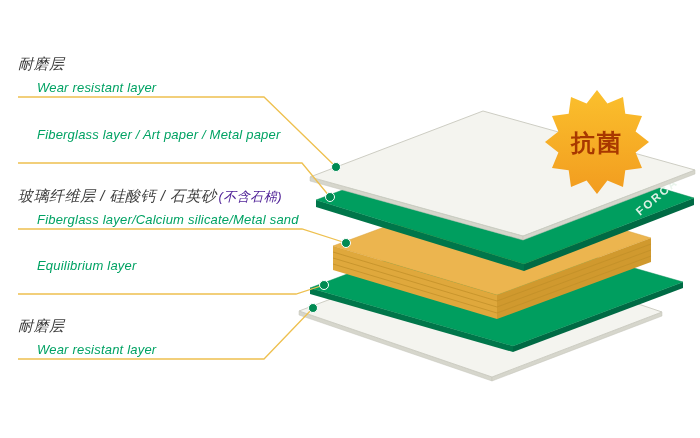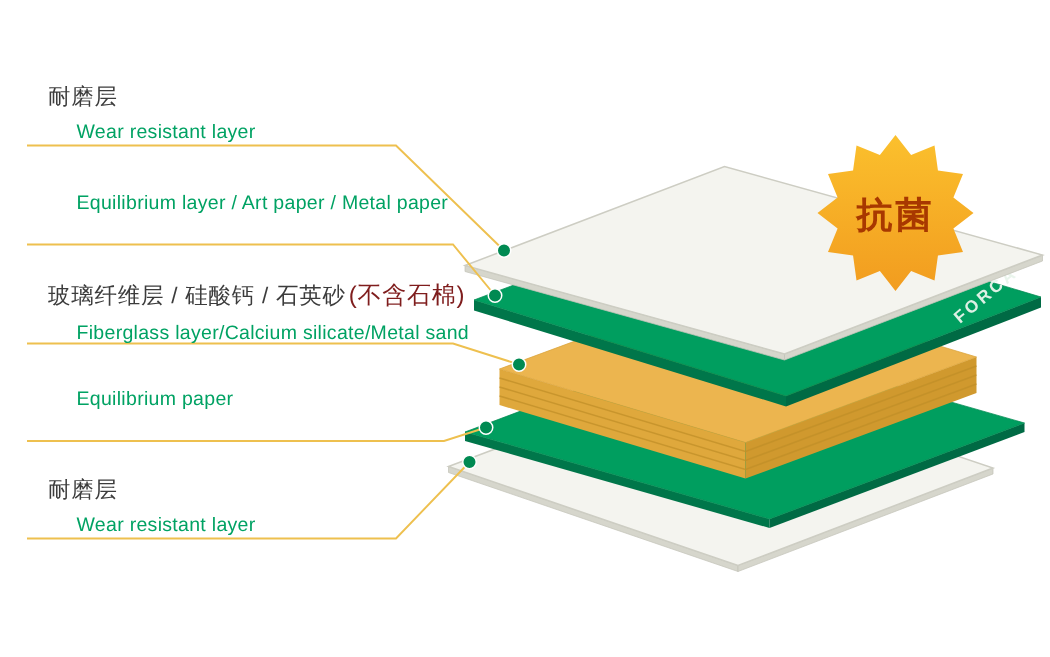--- a/index.html
+++ b/index.html
@@ -4,23 +4,23 @@
 <style>
   html,body { margin:0; padding:0; background:#ffffff; }
   .stage {
     position:relative; width:700px; height:438px; background:#ffffff;
     overflow:hidden;
     font-family:"Liberation Sans","DejaVu Sans",sans-serif;
   }
   .stage svg { position:absolute; left:0; top:0; }
 
   
-  .label-group { position:absolute; left:32px; white-space:nowrap; }
+  .label-group { position:absolute; left:18px; white-space:nowrap;font-style:italic; }
   .label-zh { font-size:15px; color:#3c3c3c; font-weight:500; letter-spacing:0.5px; }
-  .label-zh .note { font-size:16px; color:#7f1d1d; font-weight:400; margin-left:2px; }
+  .label-zh .note { font-size:13px; color:#4c1d95; font-weight:400; margin-left:2px; }
   .label-en { font-size:13px; color:#00a263; margin-top:6px; letter-spacing:0.2px;margin-left:19px; }
 
   .g1 { top:55px; }
   .g2 { top:121px; }
   .g3 { top:187px; }
   .g4 { top:252px; }
   .g5 { top:317px; }
 
   
   .white-top  { fill:#f4f4ef; stroke:#cdcdc3; stroke-width:1; }
@@ -114,30 +114,30 @@
       <text class="badge-text" x="597" y="151" text-anchor="middle" fill="#a83800">抗菌</text>
     </g>
   </svg>
 
   <div class="label-group g1">
     <div class="label-zh">耐磨层</div>
     <div class="label-en">Wear resistant layer</div>
   </div>
 
   <div class="label-group g2">
-    <div class="label-en">Equilibrium layer / Art paper / Metal paper</div>
+    <div class="label-en">Fiberglass layer / Art paper / Metal paper</div>
   </div>
 
   <div class="label-group g3">
     <div class="label-zh"><span>玻璃纤维层 / 硅酸钙 / 石英砂</span><span class="note">(不含石棉)</span></div>
     <div class="label-en">Fiberglass layer/Calcium silicate/Metal sand</div>
   </div>
 
   <div class="label-group g4">
-    <div class="label-en">Equilibrium paper</div>
+    <div class="label-en">Equilibrium layer</div>
   </div>
 
   <div class="label-group g5">
     <div class="label-zh">耐磨层</div>
     <div class="label-en">Wear resistant layer</div>
   </div>
 
 </div>
 
 </body></html>

